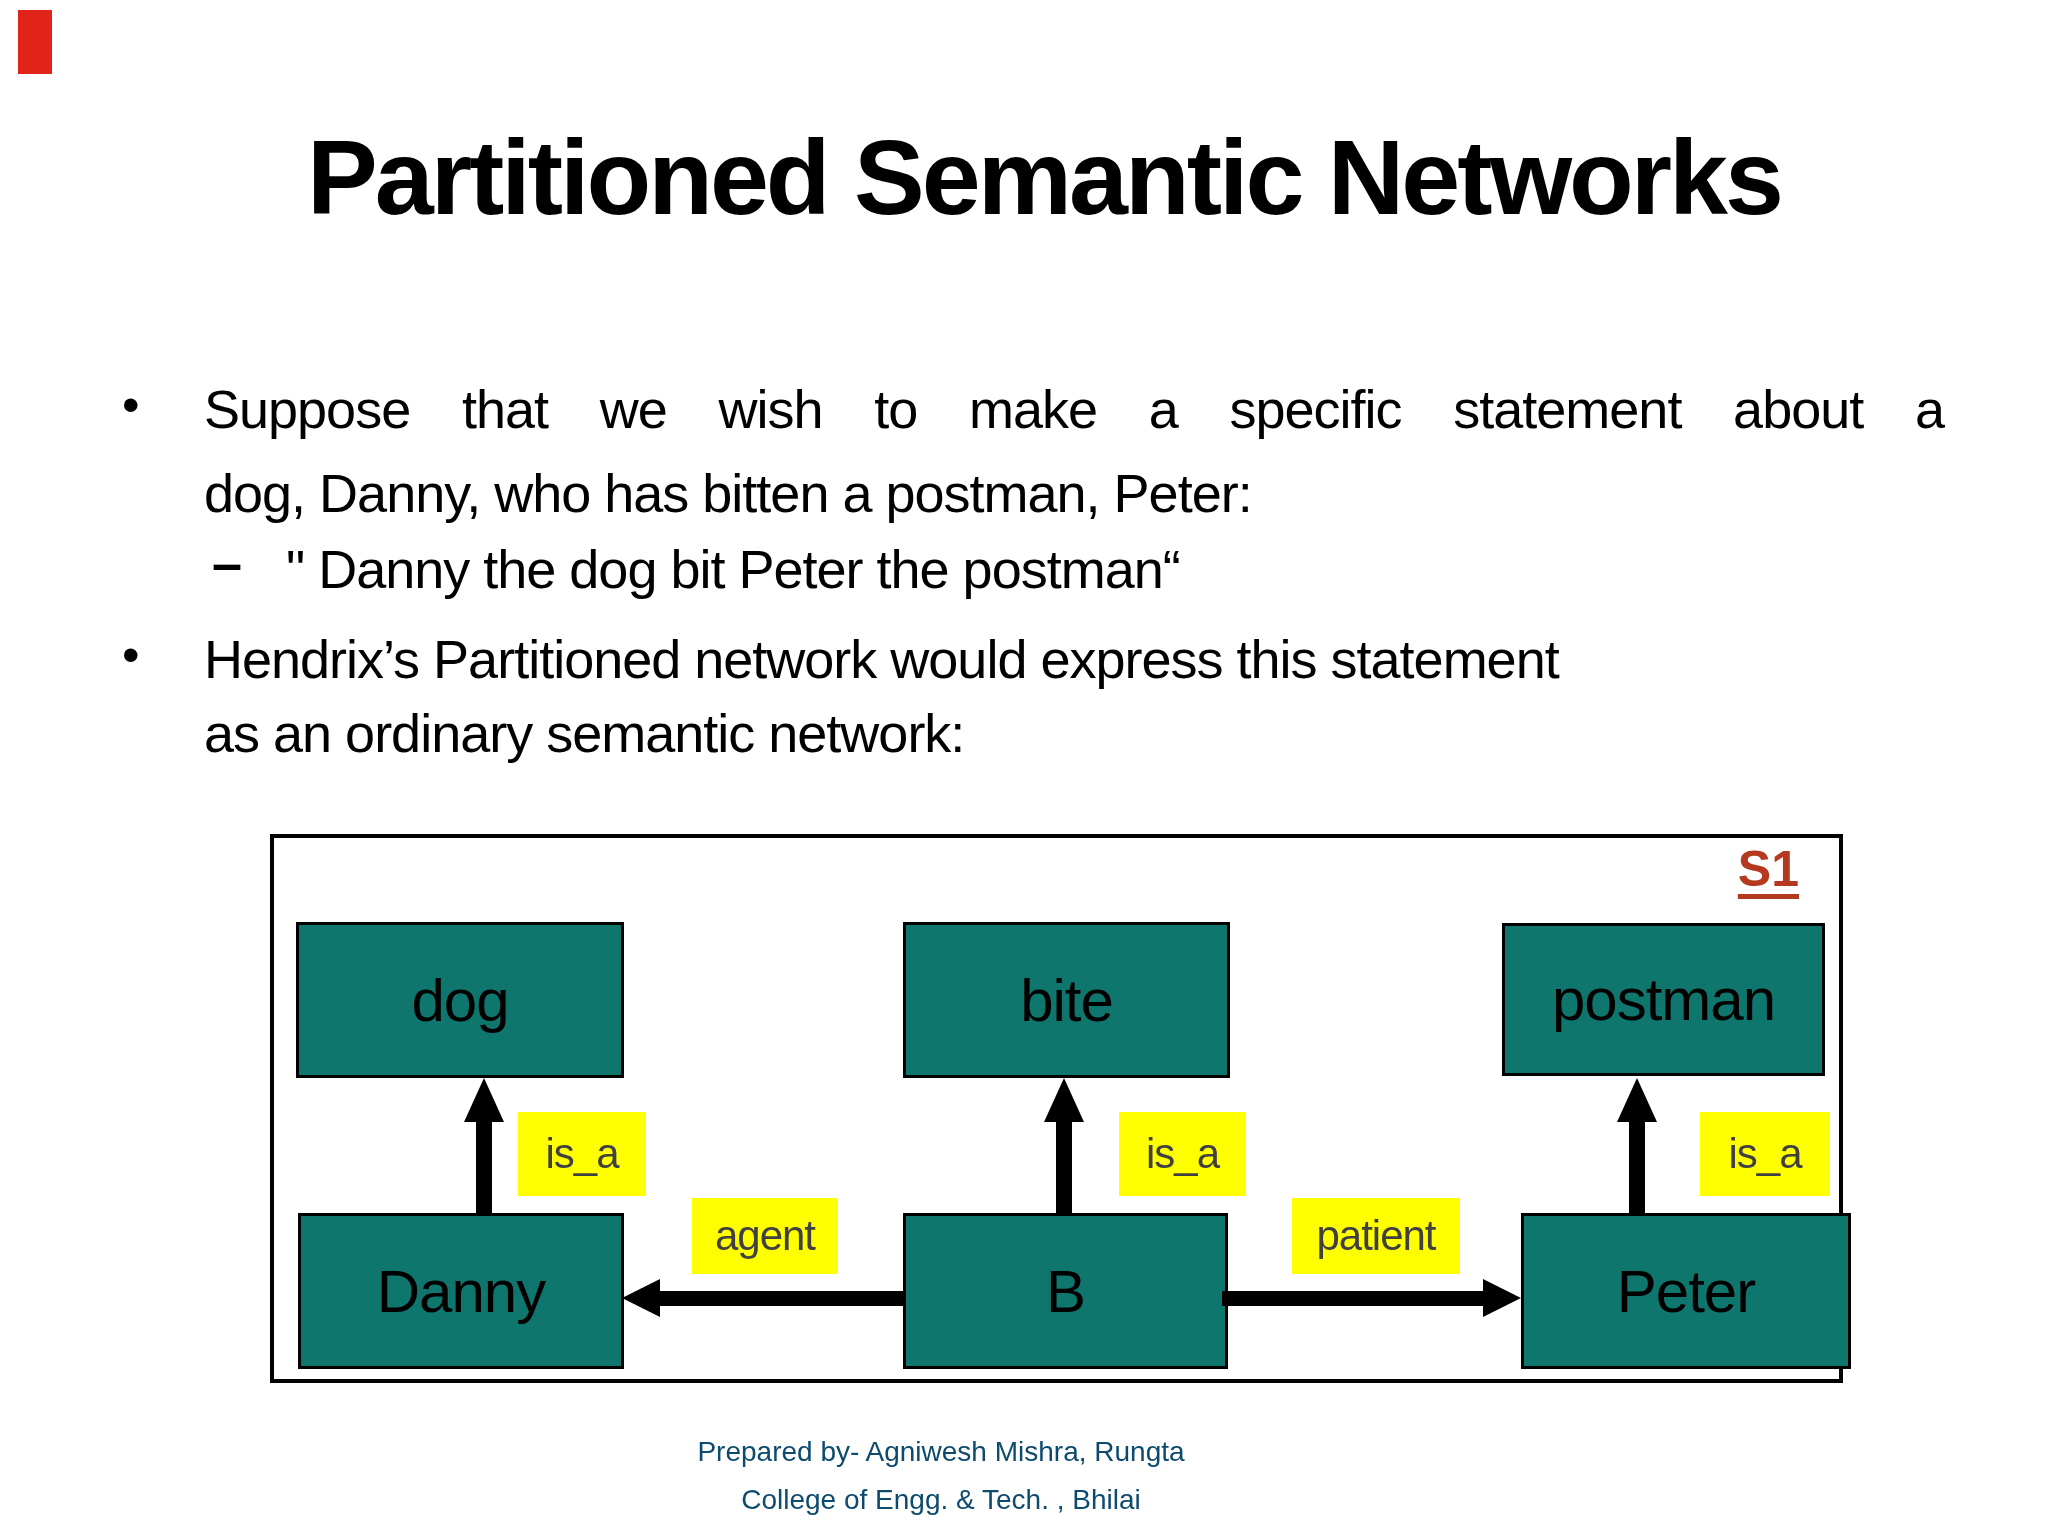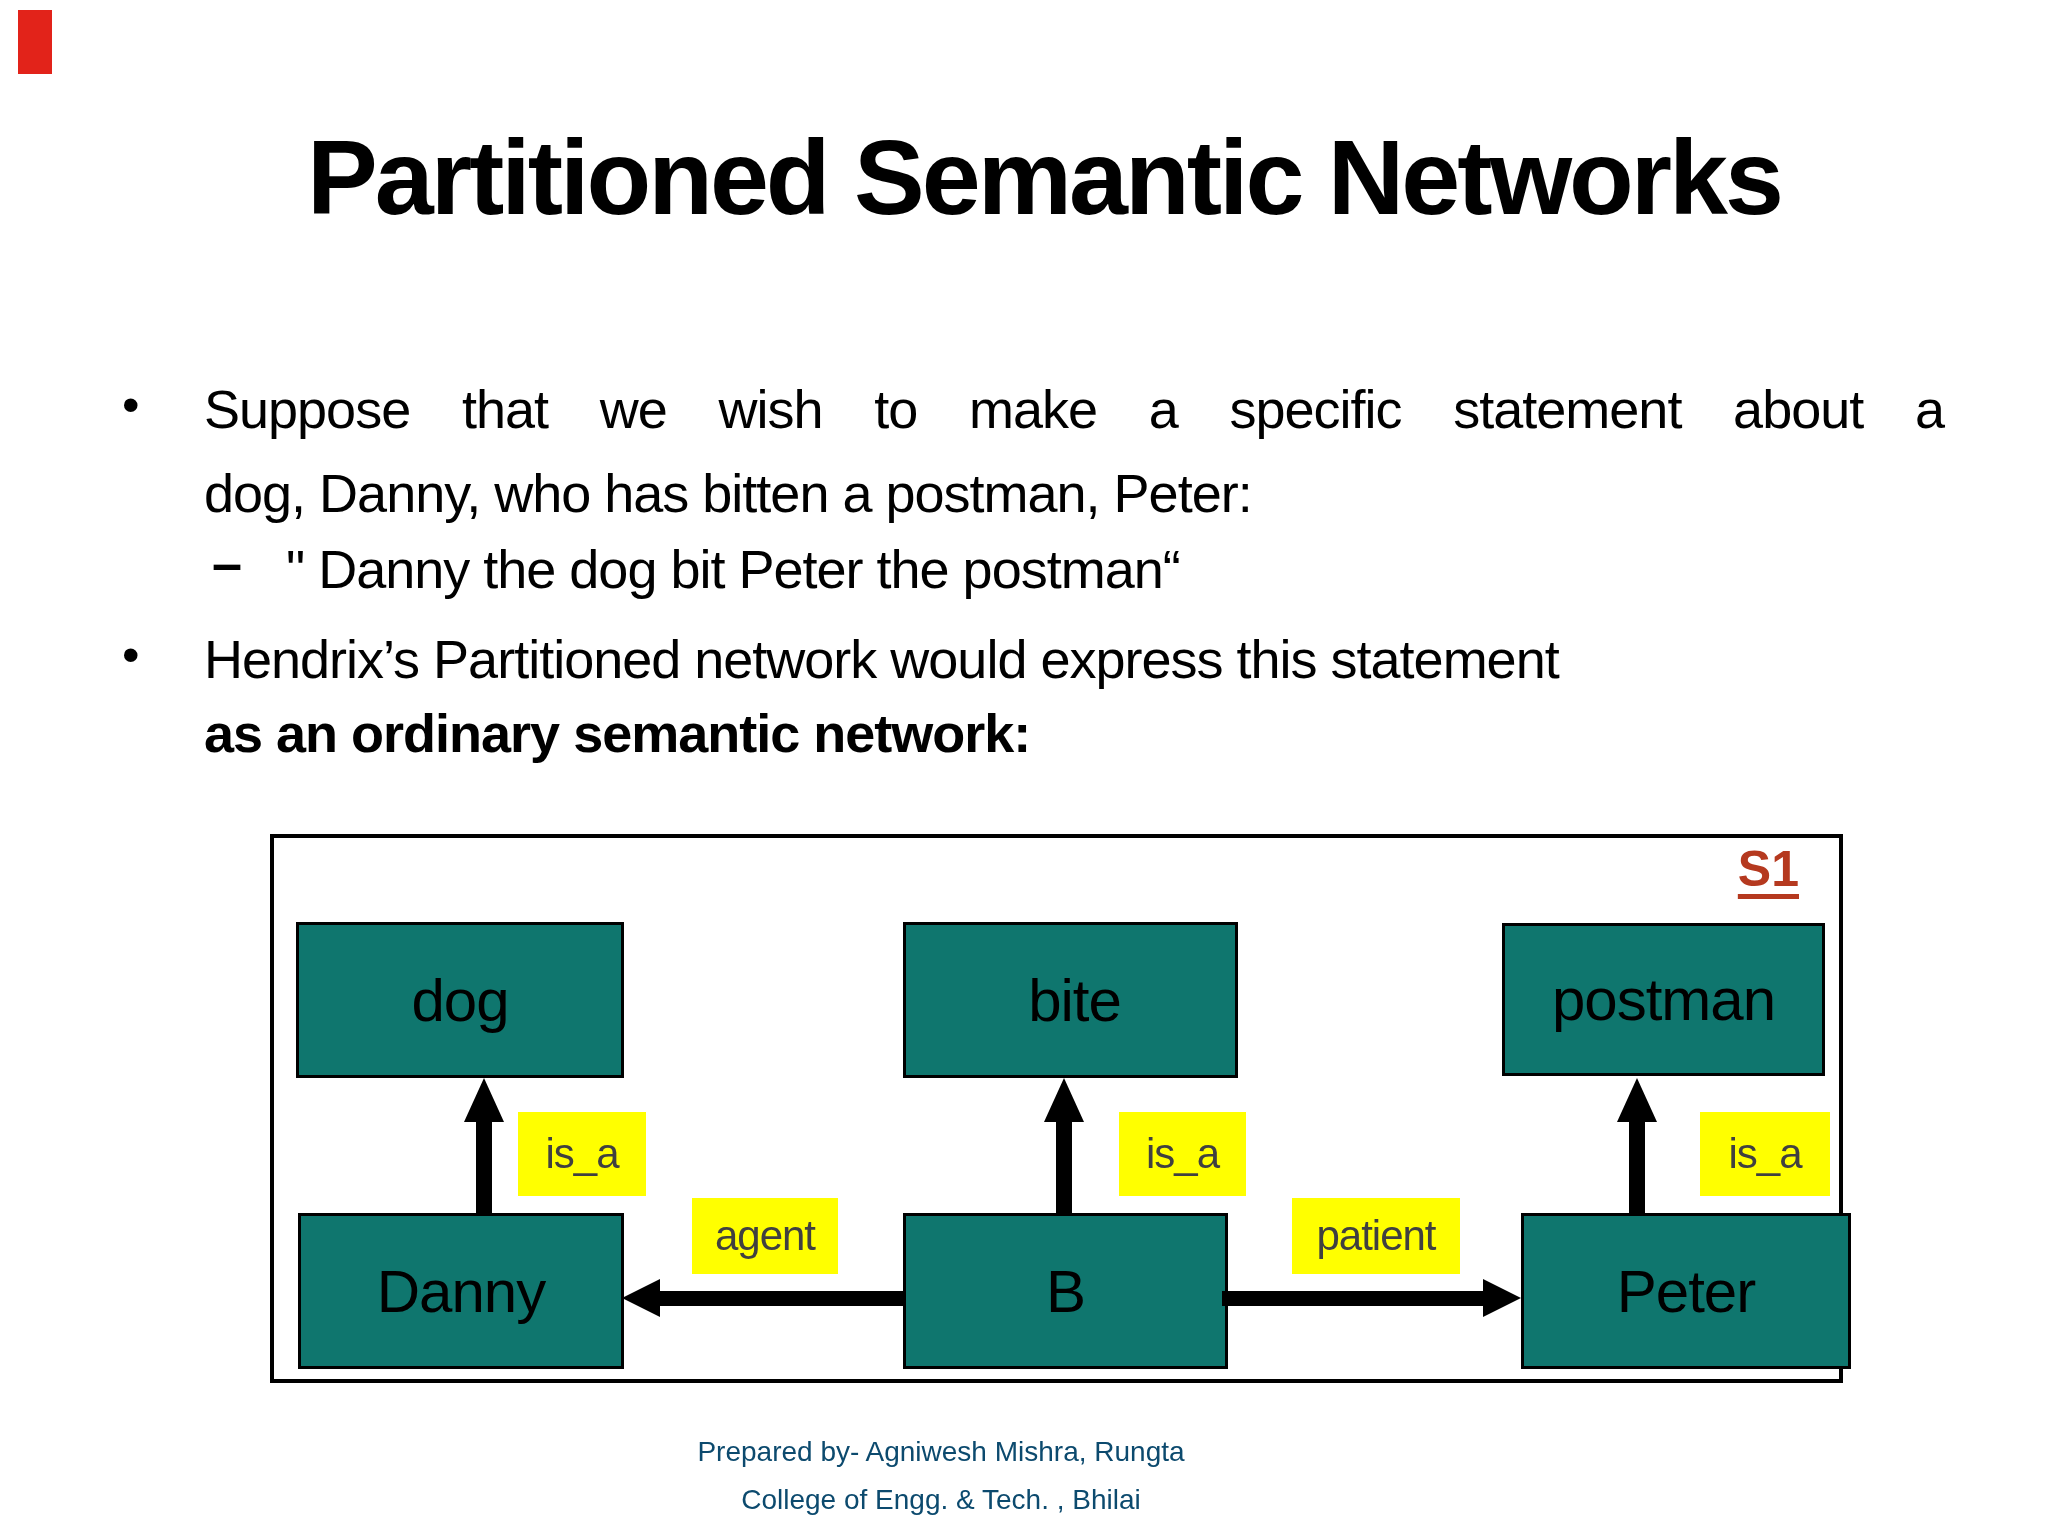--- a/index.html
+++ b/index.html
@@ -28,39 +28,39 @@
     left:204px;top:372px;width:1740px;
     white-space:normal;
     text-align:justify;text-align-last:justify;
   }
   #b1-m{left:122px;top:376px;}
   #b1-l2{left:204px;top:446px;margin-top:10px;}
   #sub-m{left:212px;top:532px;font-size:54px;font-weight:bold;}
   #sub-t{left:286px;top:532px;}
   #b2-m{left:122px;top:626px;}
   #b2-l1{left:204px;top:622px;}
-  #b2-l2{left:204px;top:696px;font-weight:bold;}
+  #b2-l2{left:204px;top:696px;}
   
   #frame{
     left:270px;top:834px;width:1565px;height:541px;
     border:4px solid #000;background:#fff;
   }
   #s1{
     top:2px;right:40px;
     font-size:50px;font-weight:600;
     color:#B5391F;text-decoration:underline;
     text-underline-offset:8px;text-decoration-thickness:5px;
   }
   .node{
     border:3px solid #000;background:#0f766e;
     display:flex;align-items:center;justify-content:center;
     font-size:60px;letter-spacing:-1px;
   }
   #node-dog{left:22px;top:84px;width:322px;height:150px;}
-  #node-bite{left:629px;top:84px;width:321px;height:150px;padding-left:8px;}
+  #node-bite{left:629px;top:84px;width:321px;height:150px;}
   #node-postman{left:1228px;top:85px;width:317px;height:147px;}
   #node-danny{left:24px;top:375px;width:320px;height:150px;}
   #node-b{left:629px;top:375px;width:319px;height:150px;}
   #node-peter{left:1247px;top:375px;width:324px;height:150px;}
   
   .v-shaft{width:16px;background:#000;}
   .v-head{
     width:0;height:0;
     border-left:20px solid transparent;
     border-right:20px solid transparent;

